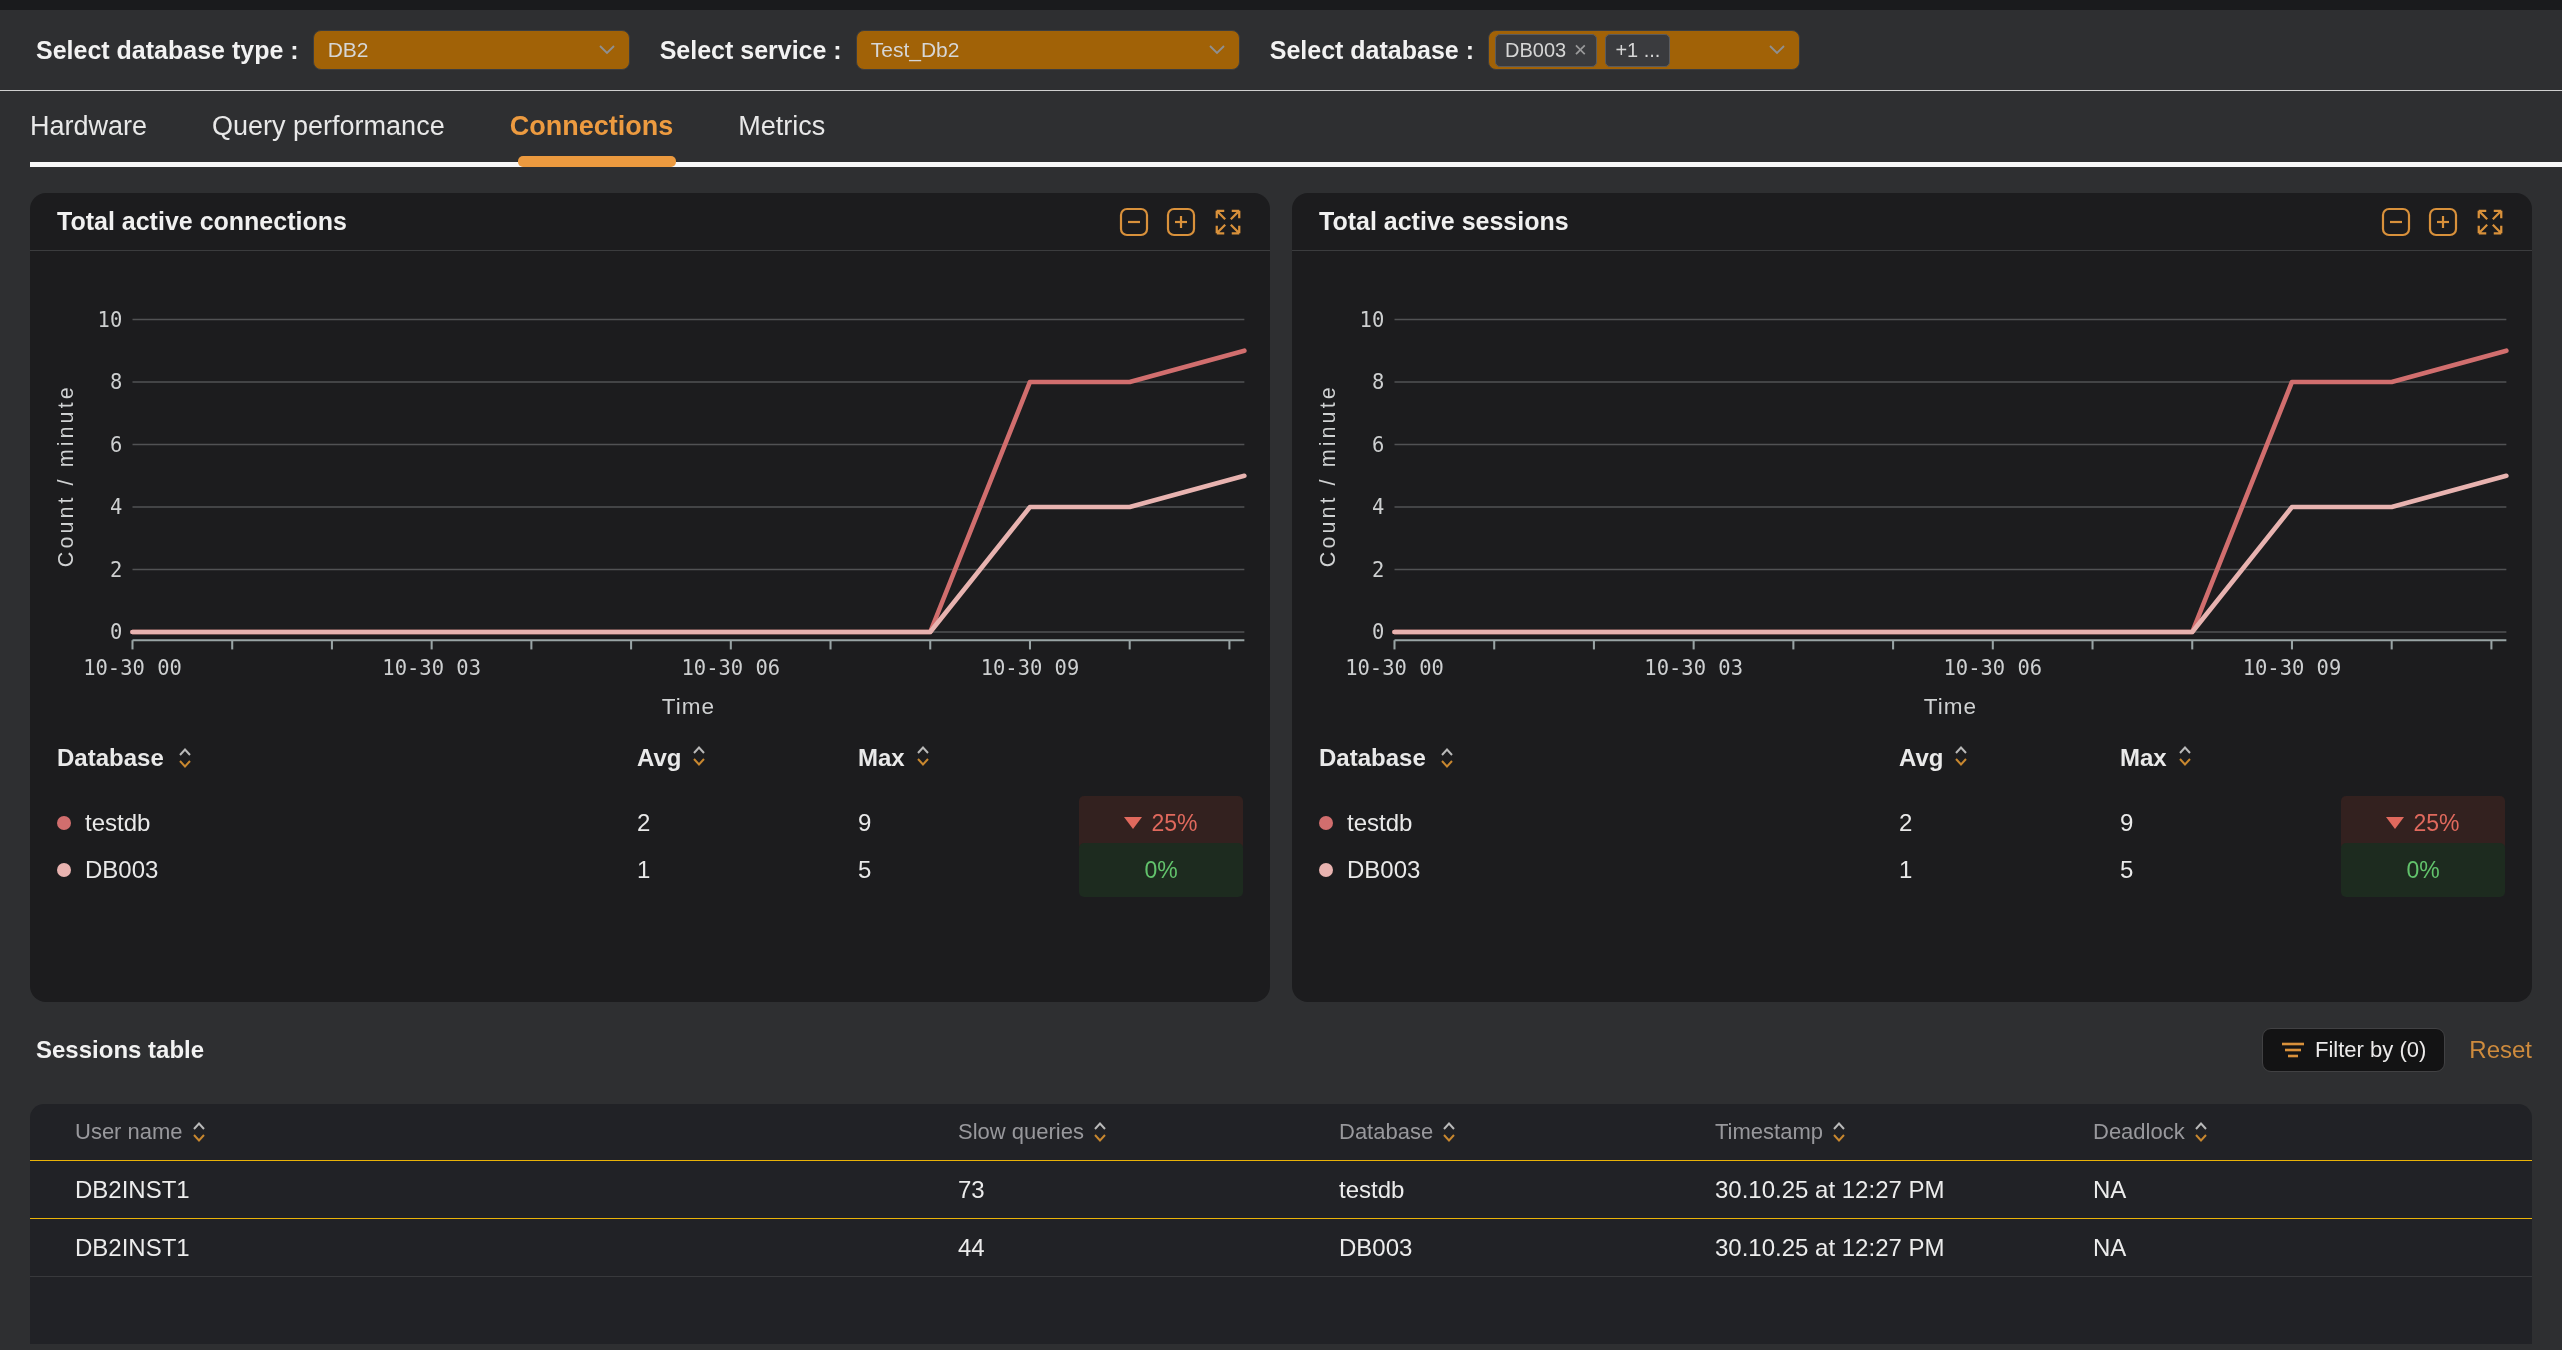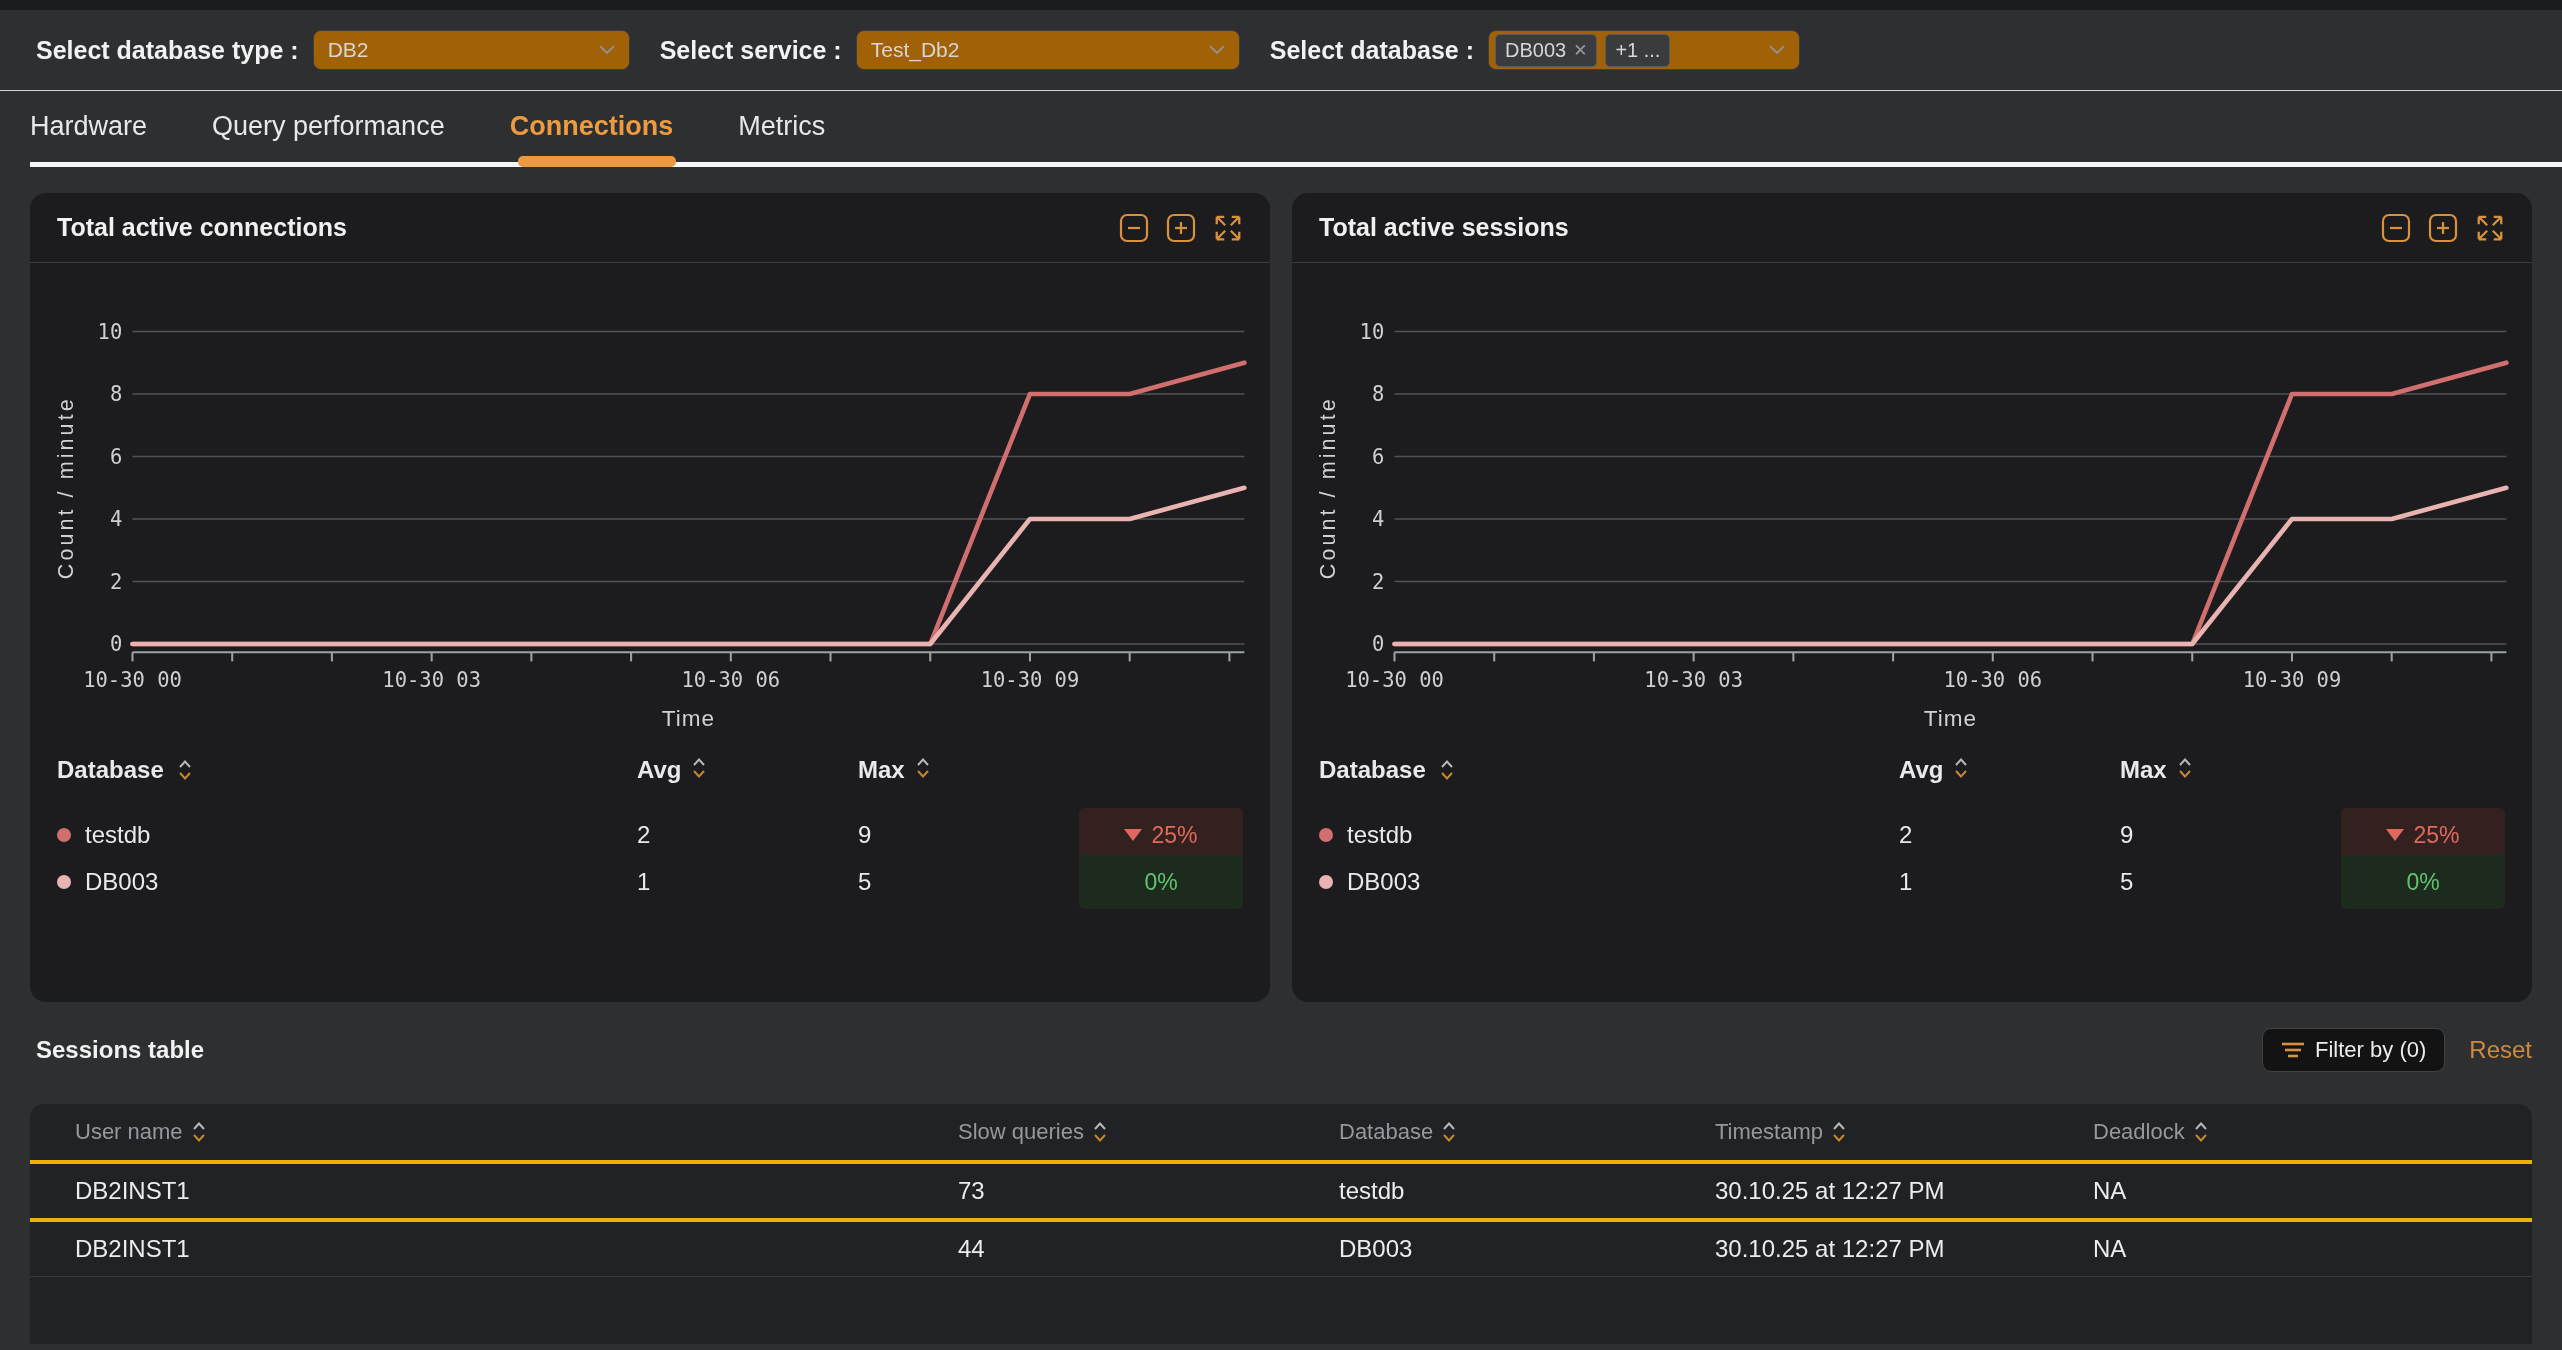--- a/index.html
+++ b/index.html
@@ -28,21 +28,21 @@
   .tab { font-size:27px; color:#e8e8e8; cursor:default; white-space:nowrap; }
   .tab.active { color:#ED9B40; font-weight:bold; }
   .tabbar-line { position:relative; height:5px; background:#f7f7f7; margin-left:30px; }
   .tab-indicator { position:absolute; left:488px; top:-6px; width:158px; height:11px;
                    background:#EC9A3F; border-radius:5px; }
 
   
   .main { padding:26px 30px 0 30px; }
   .panels { display:flex; gap:22px; }
   .panel { flex:1; height:809px; background:#1c1c1e; border-radius:16px; }
-  .panel-header { height:70px; display:flex; align-items:center; justify-content:space-between;
+  .panel-header { height:58px; display:flex; align-items:center; justify-content:space-between;
                   padding:0 27px; border-bottom:1px solid #3b3c3e; }
   .panel-title { font-size:25px; font-weight:bold; color:#f0f0f0; }
   .panel-controls { display:flex; align-items:center; gap:17px; }
   .icon-btn { width:30px; height:30px; display:flex; align-items:center; justify-content:center; }
 
   .chart-svg { display:block; width:100%; margin-top:8px; }
   .chart-svg .tick { fill:#cdcfd0; font-size:20px; font-family:"DejaVu Sans Mono","Liberation Mono",monospace; }
   .chart-svg .xlab { fill:#cfd1d2; font-size:22px; letter-spacing:1px; }
   .chart-svg .ylab { fill:#cfd1d2; font-size:21px; letter-spacing:3px; }
 
@@ -72,21 +72,21 @@
                 display:flex; align-items:center; gap:10px; padding:0 18px;
                 font-size:22px; color:#eceaea; }
   .reset-link { font-size:24px; color:#CE8B3D; }
 
   .sessions-table { margin-top:32px; height:240px; background:#212226; border-radius:14px 14px 0 0;
                     overflow:hidden; }
   .t-row { display:grid; grid-template-columns:883px 381px 376px 378px 1fr; align-items:center;
            padding:0 45px; }
   .t-head { height:56px; }
   .t-head .t-cell { font-size:22px; color:#98989c; display:flex; align-items:center; gap:9px; }
-  .t-data { height:58px; border-top:4px solid #eab308; font-size:24px; color:#ececec; }
+  .t-data { height:58px; border-top:1px solid #eab308; font-size:24px; color:#ececec; }
   .t-empty { height:50px; border-top:1px solid #38393c; }
 
   .sort-svg { flex:none; }
 </style>
 </head>
 <body>
 
 <div class="top-strip"></div>
 
 <div class="topbar">

